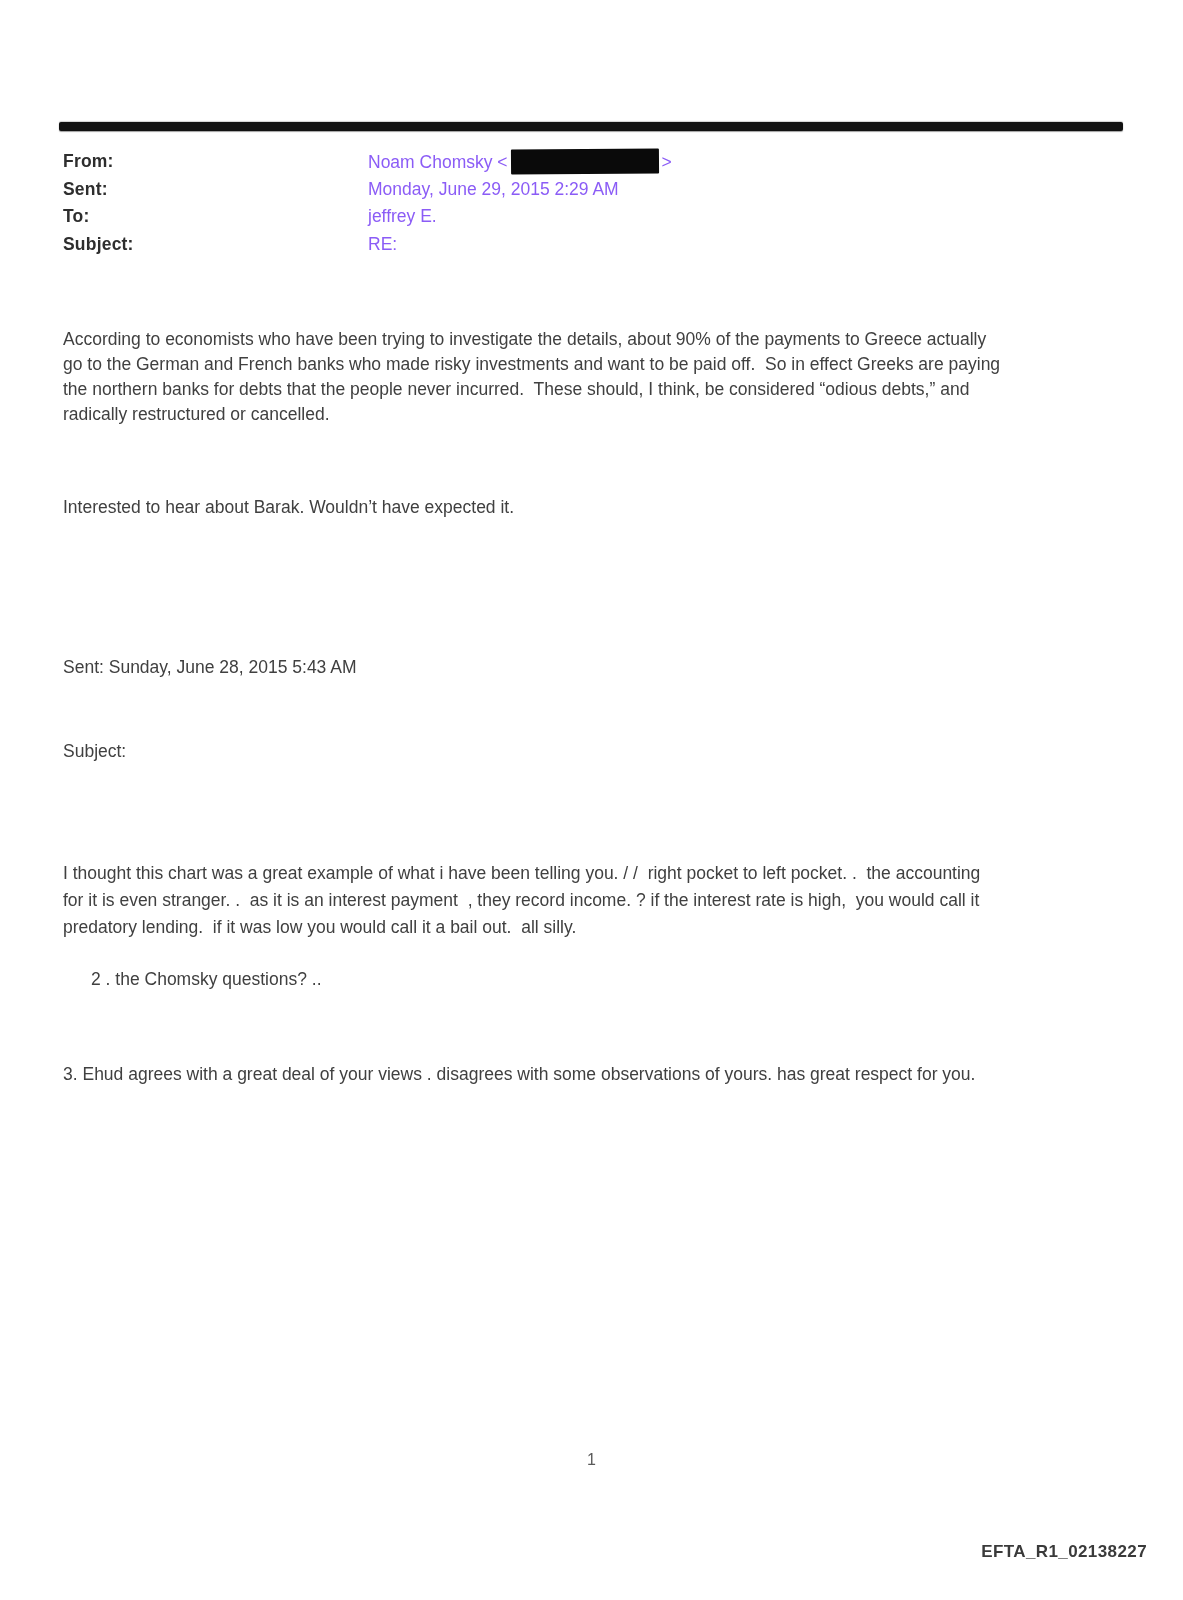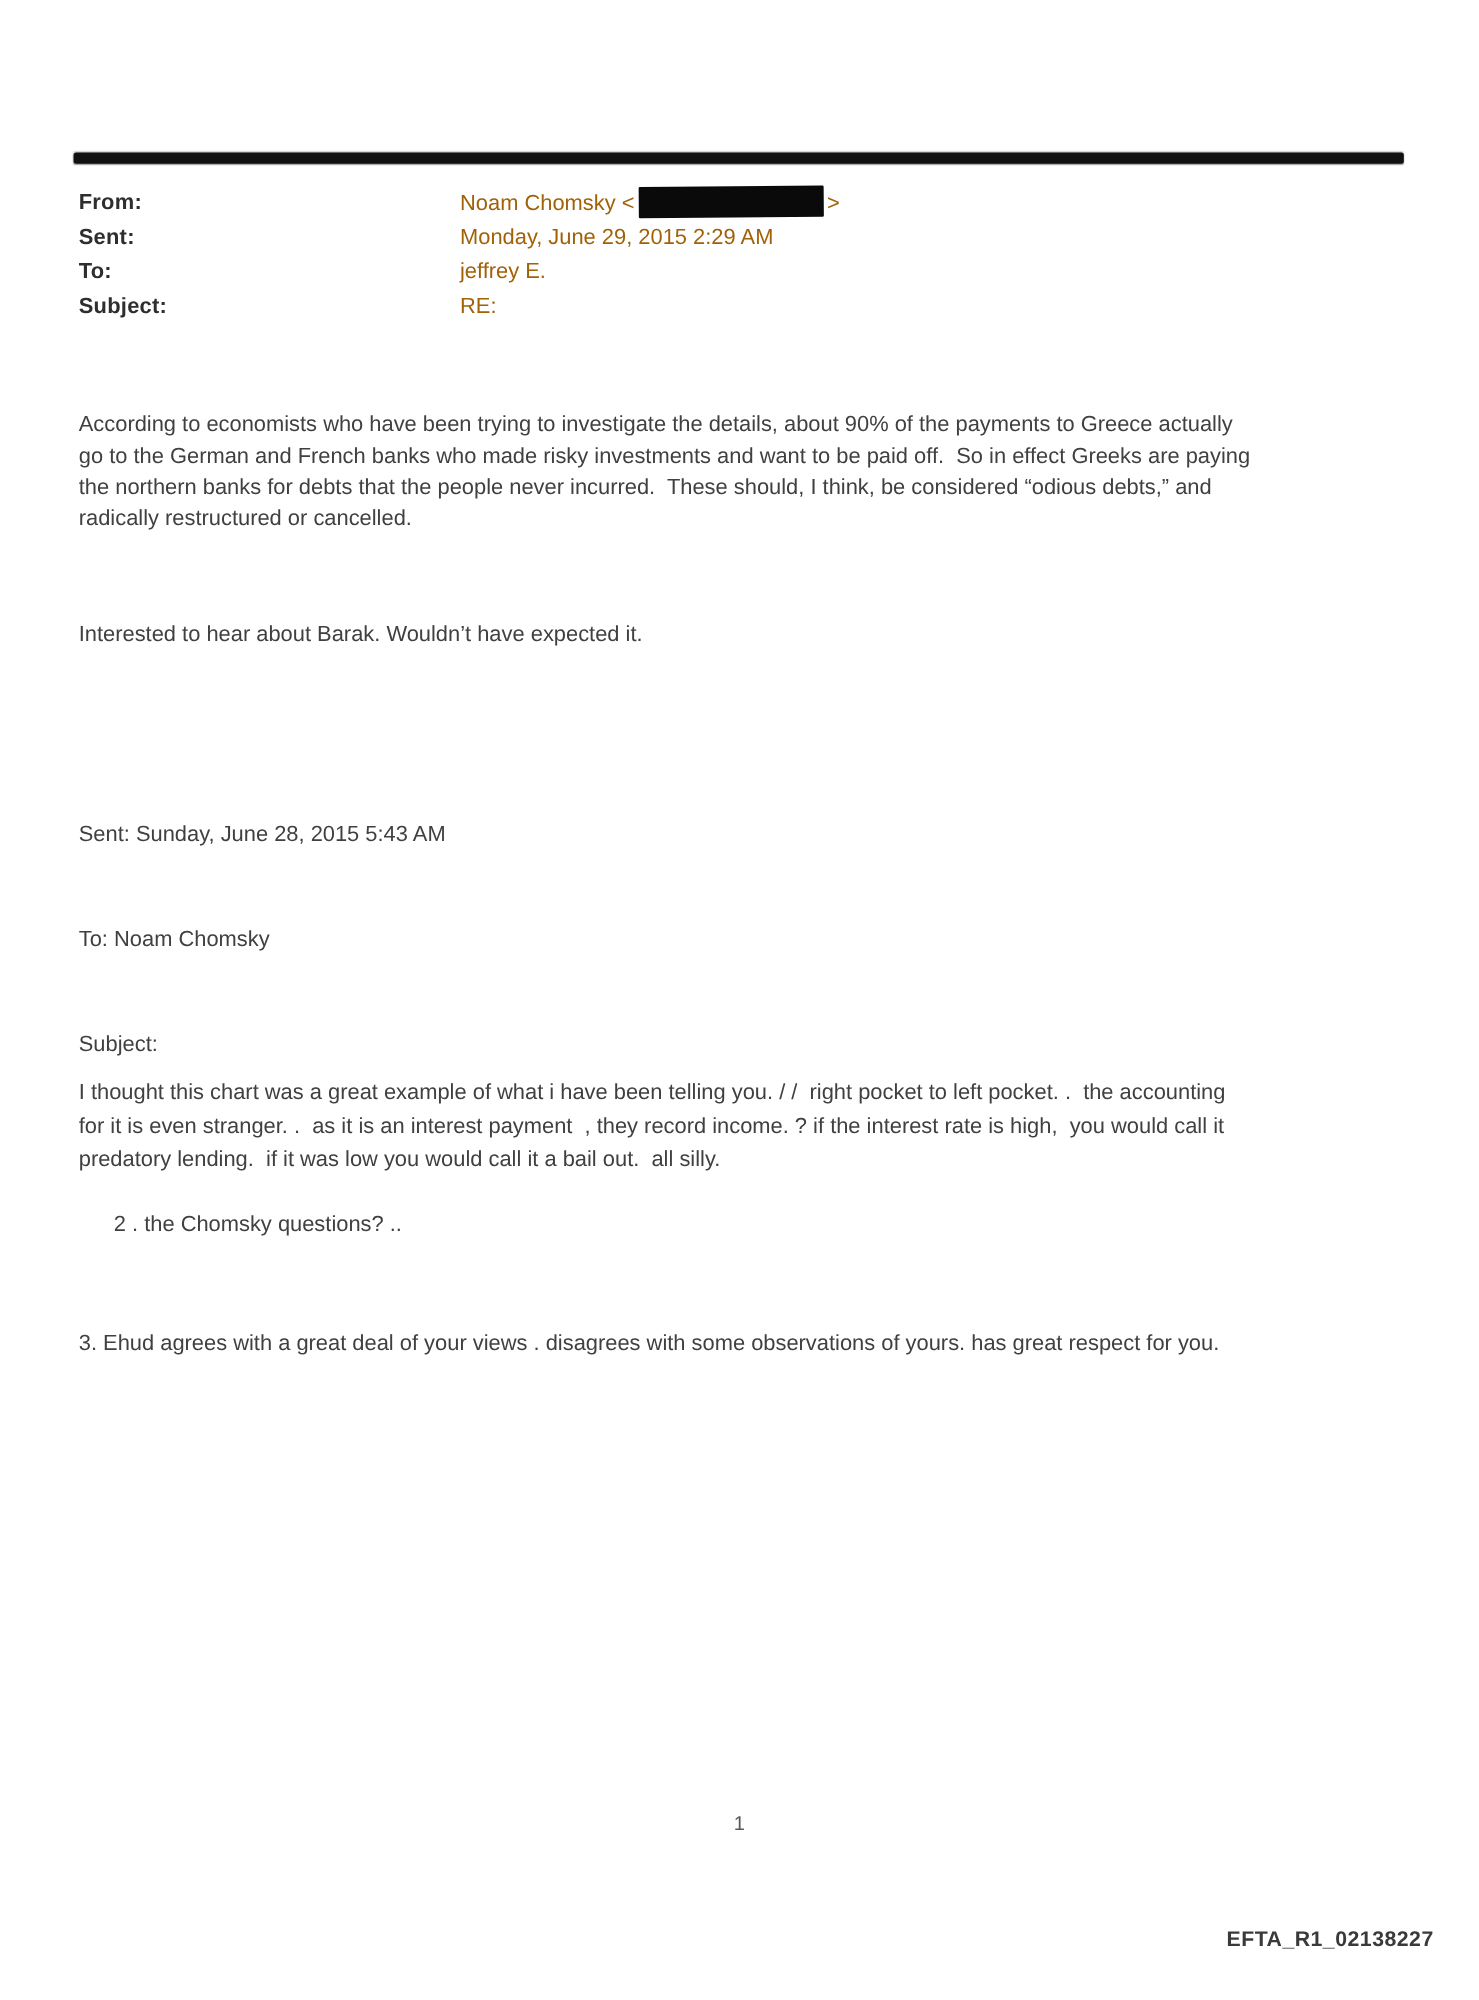--- a/index.html
+++ b/index.html
@@ -43,21 +43,21 @@
     height: 27.5px;
     align-items: flex-start;
   }
   .hdr-label {
     width: 305px;
     font-weight: 700;
     color: #2e2e2e;
     letter-spacing: 0.2px;
   }
   .hdr-value {
-    color: #a16207;
+    color: #8b5cf6;
     white-space: nowrap;
   }
   .redact-box {
     display: inline-block;
     width: 148px;
     height: 25px;
     background: #0a0a0a;
     vertical-align: middle;
     margin: 0 3px;
     transform: translateY(-2px) rotate(-0.4deg);
@@ -130,21 +130,20 @@
 
     <div class="para para-body" style="top:327px;">According to economists who have been trying to investigate the details, about 90% of the payments to Greece actually
 go to the German and French banks who made risky investments and want to be paid off.  So in effect Greeks are paying
 the northern banks for debts that the people never incurred.  These should, I think, be considered “odious debts,” and
 radically restructured or cancelled.</div>
 
     <div class="line" style="top:497px;">Interested to hear about Barak.  Wouldn’t have expected it.</div>
 
     <div class="para para-quoted-hdr" style="top:597px;">
       <div>Sent: Sunday, June 28, 2015 5:43 AM</div>
-      <div>To: Noam Chomsky</div>
       <div>Subject:</div>
     </div>
 
     <div class="para para-body" style="top:860px; line-height:27px;">I thought this chart was a great example of what i have been telling you. / /  right pocket to left pocket. .  the accounting
 for it is even stranger. .  as it is an interest payment  , they record income. ? if the interest rate is high,  you would call it
 predatory lending.  if it was low you would call it a bail out.  all silly.</div>
 
     <div class="line" style="top:969px;margin-left:28px;">2 . the Chomsky questions?  ..</div>
 
     <div class="line" style="top:1064px;">3. Ehud agrees with a great deal of your views . disagrees with some observations of yours.  has great respect for you.</div>

